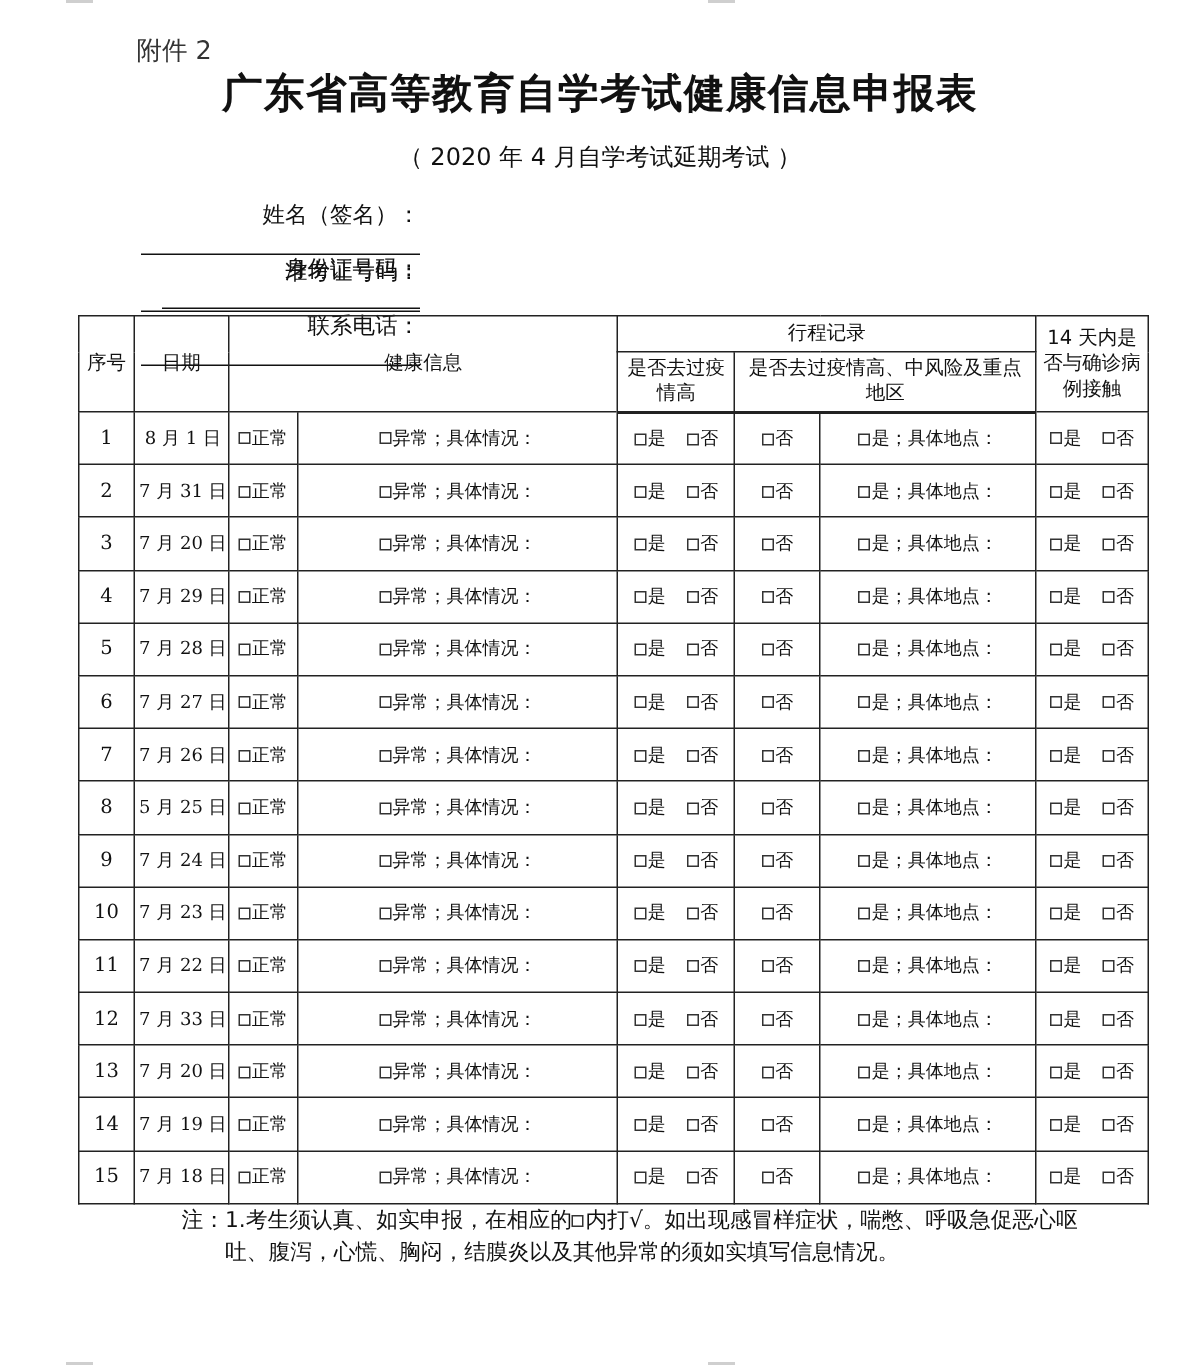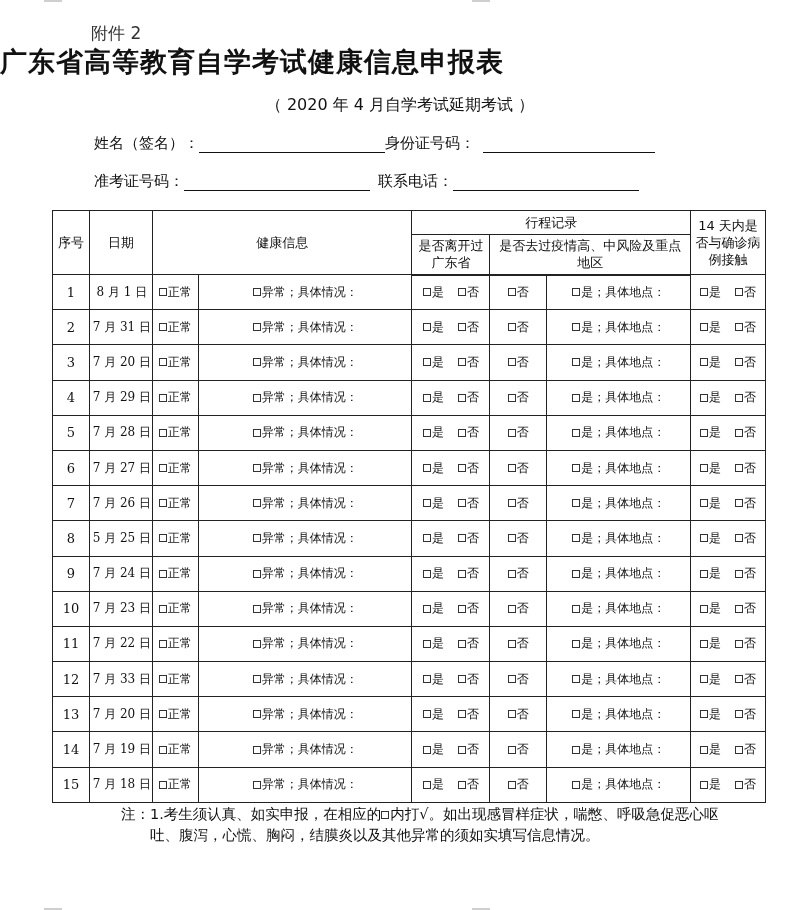--- a/index.html
+++ b/index.html
@@ -1,21 +1,21 @@
 <!DOCTYPE html>
 <html><head>
 <meta charset="utf-8">
 <style>
   html, body { margin:0; padding:0; background:#ffffff; }
   body { width:800px; height:910px; position:relative; overflow:hidden; font-family:"DejaVu Serif", serif; color:#111; }
   .corner { position:absolute; width:18px; height:2px; background:#cfcfcf; }
   .attach { position:absolute; left:91px; top:22px; font-size:17px; font-family:"DejaVu Sans", sans-serif; color:#333; }
-  .title { position:absolute; left:0; width:800px; top:44px; font-size:27px; font-weight:bold; font-family:Liberation Sans, sans-serif; letter-spacing:1px; }
+  .title { position:absolute; left:0; width:800px; top:44px; text-align:center; font-size:27px; font-weight:bold; font-family:Liberation Sans, sans-serif; letter-spacing:1px; }
   .subtitle { position:absolute; left:0; width:800px; top:95px; text-align:center; font-size:16px; font-family:"DejaVu Sans", sans-serif; }
-  .field-row { position:absolute; left:94px; font-size:15px; font-family:"DejaVu Sans", sans-serif; display:flex; align-items:flex-end; }
+  .field-row { position:absolute; left:94px; font-size:15px; font-family:"DejaVu Sans", sans-serif; display:flex; align-items:flex-end;flex-direction:column; }
   .field-row .line { display:inline-block; border-bottom:1.2px solid #111; height:16px; }
   table.form { position:absolute; left:52px; top:210px; width:714px; border-collapse:collapse; font-size:12px; }
   table.form td, table.form th { border:1.2px solid #222; padding:0; text-align:center; vertical-align:middle; font-weight:normal; }
   table.form th { font-family:"DejaVu Sans", sans-serif; font-size:13px; line-height:17px; }
   table.form thead tr:last-child th { border-bottom:2.5px solid #222; }
   table.form tbody tr { height:35.2px; }
   .seq { font-weight:bold; font-size:13px; }
   .date { text-align:center; padding-left:2px !important; font-size:12px; }
   .chk { display:inline-block; width:6px; height:6px; border:1px solid #333; margin-right:1px; vertical-align:middle; }
   .opt { display:inline-block; }
@@ -64,21 +64,21 @@
   </colgroup>
   <thead>
     <tr style="height:24px;">
       <th rowspan="2">序号</th>
       <th rowspan="2">日期</th>
       <th rowspan="2" colspan="2">健康信息</th>
       <th colspan="3">行程记录</th>
       <th rowspan="2" style="padding:0 4px;">14 天内是否与确诊病例接触</th>
     </tr>
     <tr style="height:40px;">
-      <th>是否离开过广东省</th>
+      <th>是否去过疫情高</th>
       <th colspan="2" style="padding:0 6px;">是否去过疫情高、中风险及重点地区</th>
     </tr>
   </thead>
   <tbody id="tbody">
       <tr>
         <td class="seq">1</td>
         <td class="date">8 月 1 日</td>
         <td><span class="opt"><span class="chk"></span><span>正常</span></span></td>
         <td><span class="opt"><span class="chk"></span><span>异常；具体情况：</span></span></td>
         <td><span class="opt"><span class="chk"></span><span>是</span></span><span class="gap"></span><span class="opt"><span class="chk"></span><span>否</span></span></td>

